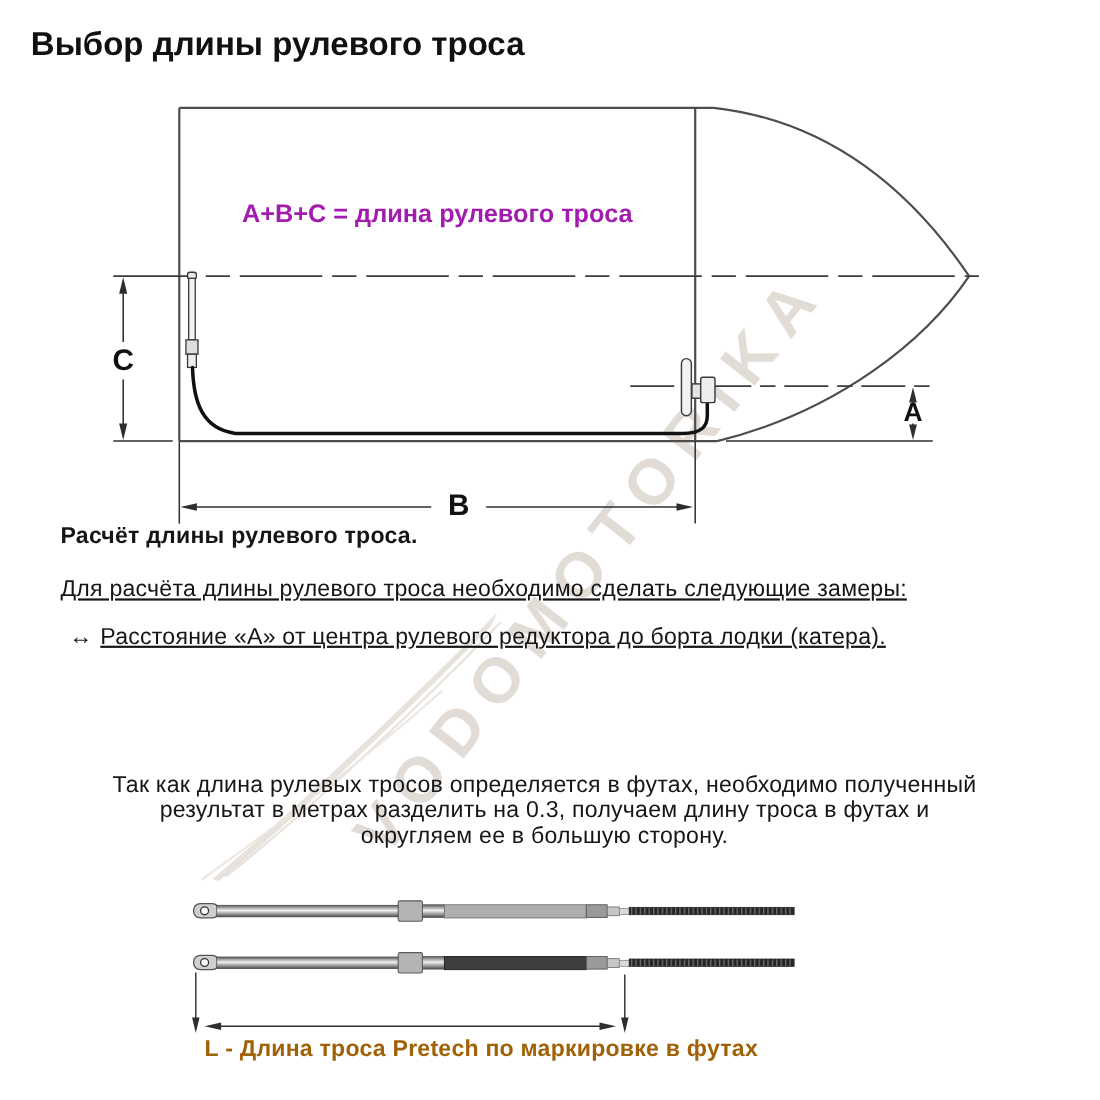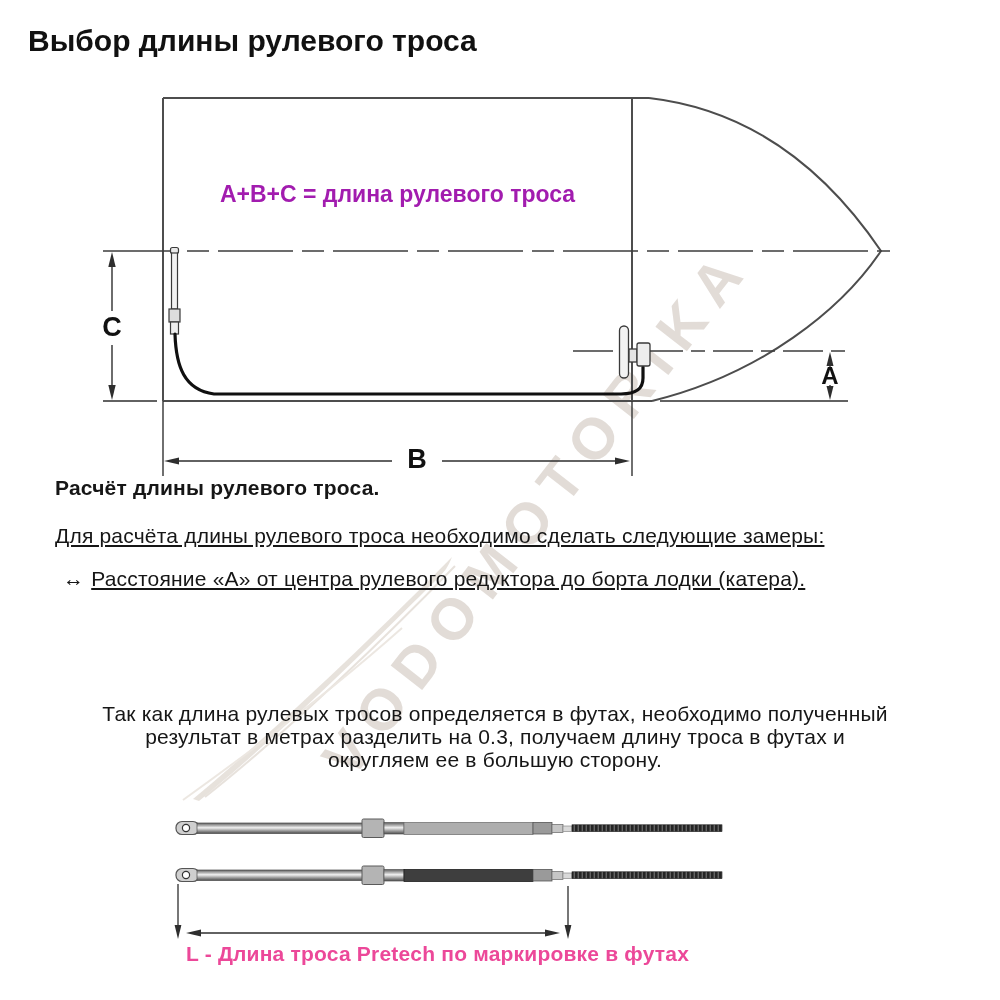--- a/index.html
+++ b/index.html
@@ -34,21 +34,21 @@
     font-size:21px;line-height:23px;color:#161616;letter-spacing:0.2px;
   }
   #heading{top:476px;font-weight:bold;font-size:21px;}
   #intro{top:524px;text-decoration:underline;}
   #measure-list{top:567px;}
   .item .btxt{white-space:pre-line;text-decoration:underline;}
   .bullet{margin-left:8px;margin-right:7px;}
   #feet-note{top:702px;white-space:pre-line;text-align:center;}
   .cable-caption{
     position:absolute;left:186px;top:942px;z-index:3;
-    font-size:21px;font-weight:bold;color:#ec4899;letter-spacing:0.2px;
+    font-size:21px;font-weight:bold;color:#a16207;letter-spacing:0.2px;
   }
 </style>
 </head>
 <body>
 
 <div id="watermark-text">VODOMOTORIKA</div>
 
 <svg id="artwork" width="1000" height="1000" viewBox="0 0 1000 1000">
   <defs>
     <linearGradient id="shaftGrad" x1="0" y1="0" x2="0" y2="1">

